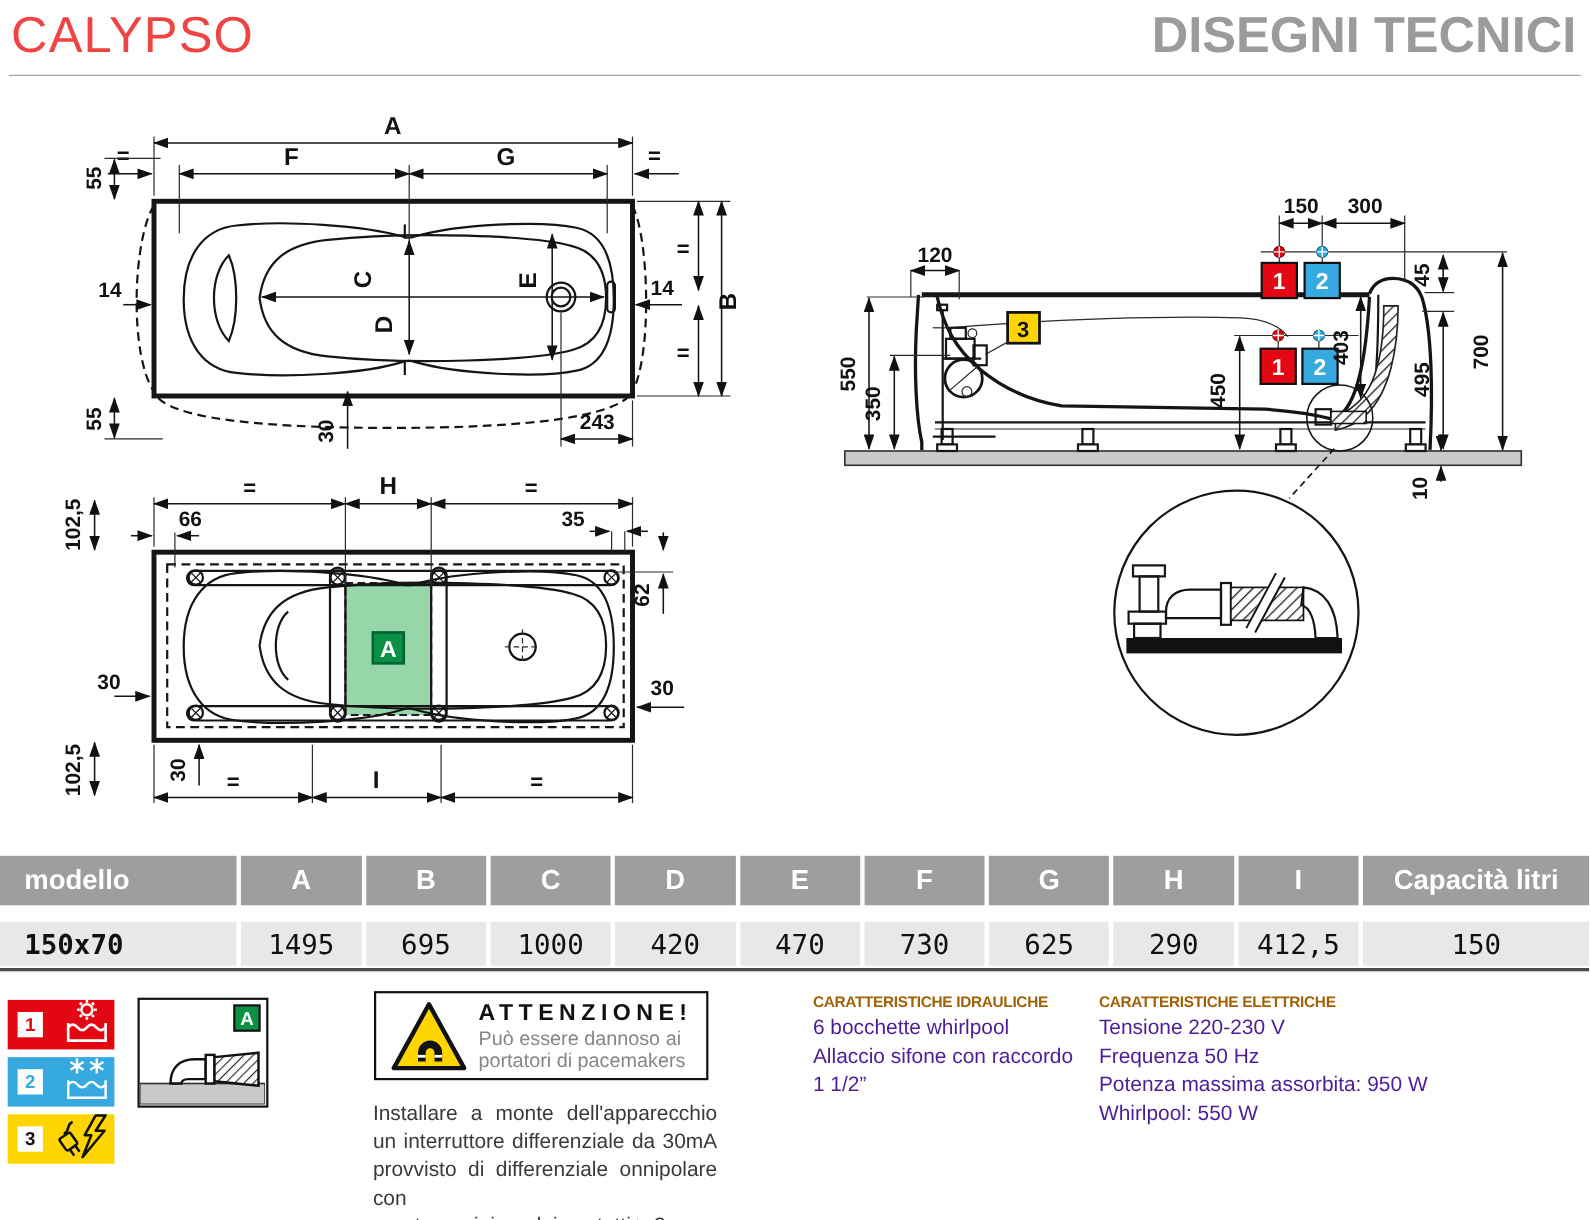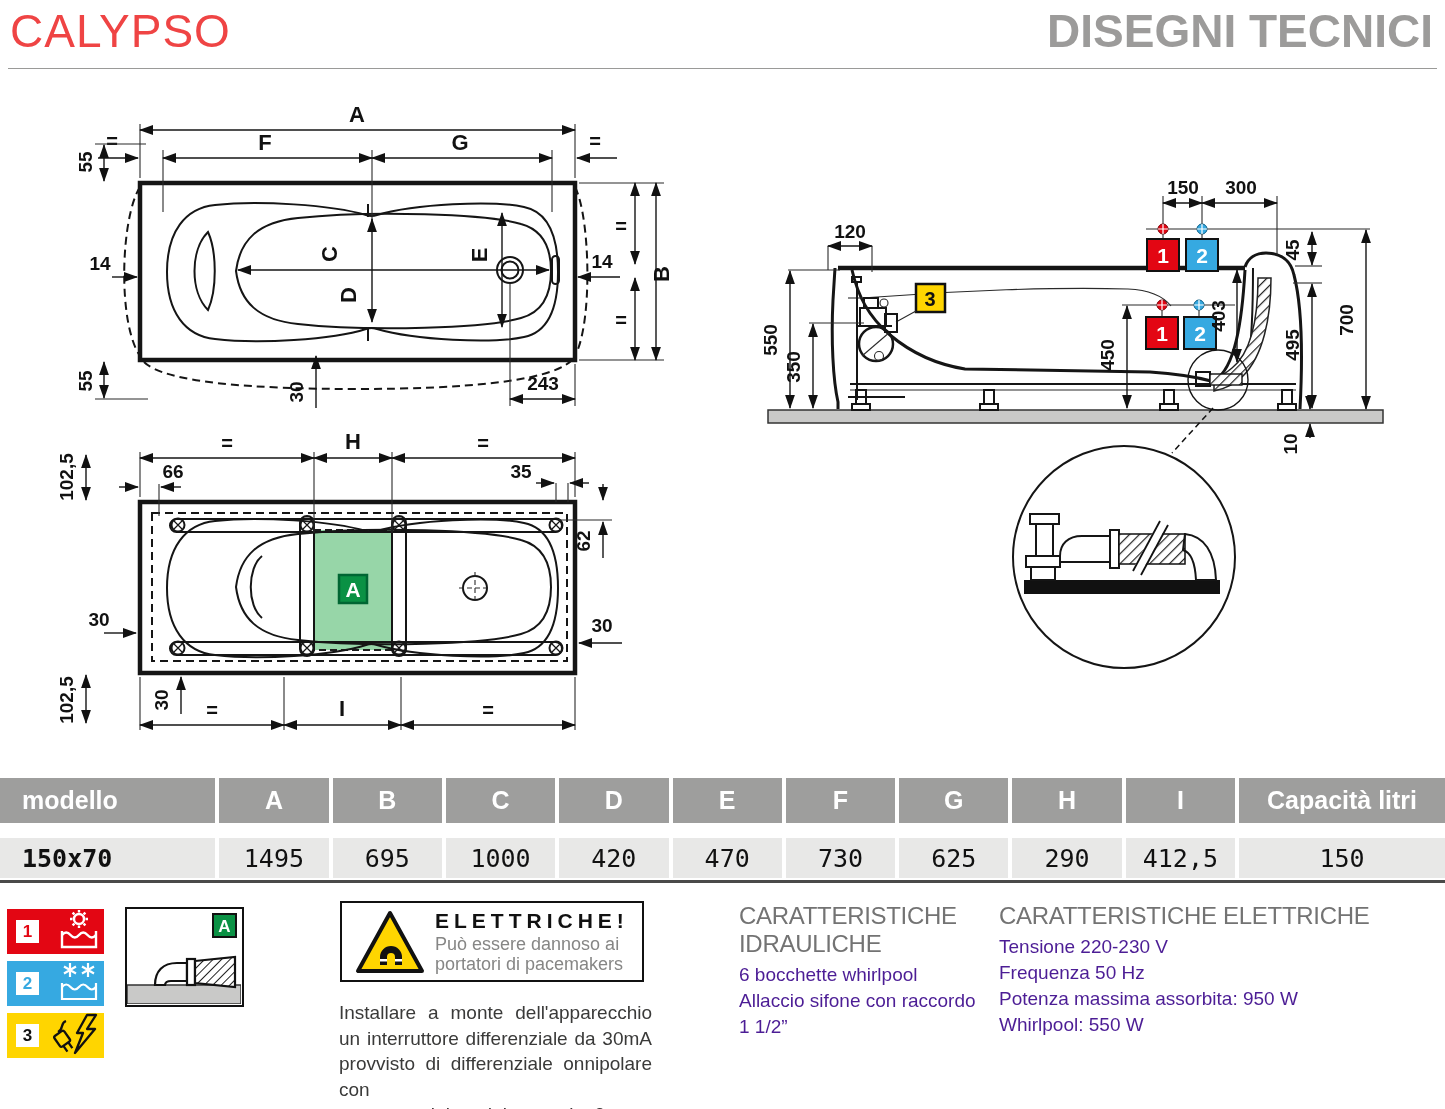--- a/index.html
+++ b/index.html
@@ -55,21 +55,21 @@
         box-sizing:border-box;background:#fff;}
   .warn-title{position:absolute;left:93px;top:6px;font-size:21px;font-weight:700;letter-spacing:5px;color:#111;}
   .warn-l1{position:absolute;left:93px;top:31px;font-size:18px;color:#868685;}
   .warn-l2{position:absolute;left:93px;top:51px;font-size:18px;color:#868685;}
   .note{position:absolute;left:339px;top:1000px;width:313px;color:#3a3a39;font-size:19px;}
   .note div{line-height:25.5px;text-align:justify;text-align-last:justify;}
   .note div.last{text-align-last:left;}
   .chars{position:absolute;top:902px;}
   .ch-hyd{left:739px;width:250px;}
   .ch-ele{left:999px;width:440px;}
-  .chars h3{margin:0 0 4px 0;font-size:24px;font-weight:400;color:#737373;letter-spacing:-0.3px;}
+  .chars h3{margin:0 0 4px 0;font-size:14px;font-weight:700;color:#a16207;letter-spacing:-0.3px;}
   .chars div{font-size:19px;line-height:26px;color:#4c1d95;}
 </style>
 </head>
 <body>
 
 <div id="page">
 
   <div class="hdr-product">CALYPSO</div>
   <div class="hdr-section">DISEGNI TECNICI</div>
   <div class="hdr-rule"></div>
@@ -473,21 +473,21 @@
     </svg>
   </div>
 
   <div class="warn">
     <svg width="85" height="76" viewBox="0 0 85 76" style="position:absolute;left:6px;top:2px;">
       <polygon points="42,8 10,66 74,66" fill="#ffd500" stroke="#111" stroke-width="4" stroke-linejoin="round"></polygon>
       <path d="M32,52 A11,11 0 1 1 54,52 L54,60 L47,60 L47,52 A4,4 0 1 0 39,52 L39,60 L32,60 Z" fill="#111"></path>
       <rect x="32" y="54" width="7" height="2.5" fill="#fff"></rect>
       <rect x="47" y="54" width="7" height="2.5" fill="#fff"></rect>
     </svg>
-    <div class="warn-title">ELETTRICHE!</div>
+    <div class="warn-title">ATTENZIONE!</div>
     <div class="warn-l1">Può essere dannoso ai</div>
     <div class="warn-l2">portatori di pacemakers</div>
   </div>
 
   <div class="note">
     <div>Installare a monte dell'apparecchio</div>
     <div>un interruttore differenziale da 30mA</div>
     <div>provvisto di differenziale onnipolare con</div>
     <div class="last">apertura minima dei contatti ≥ 3 mm.</div>
   </div>

